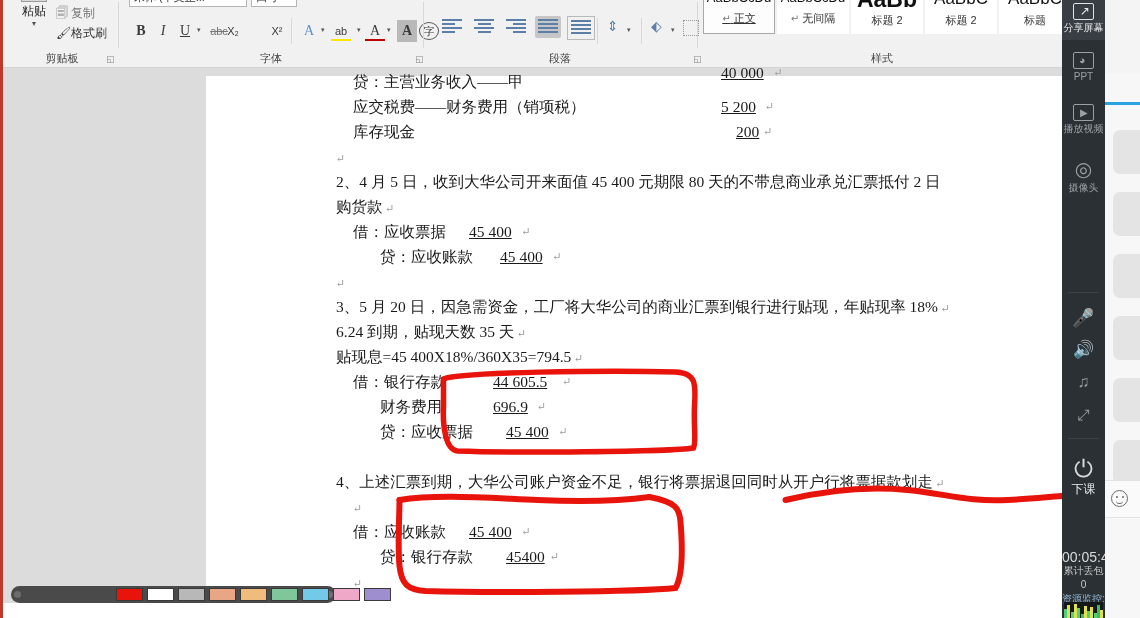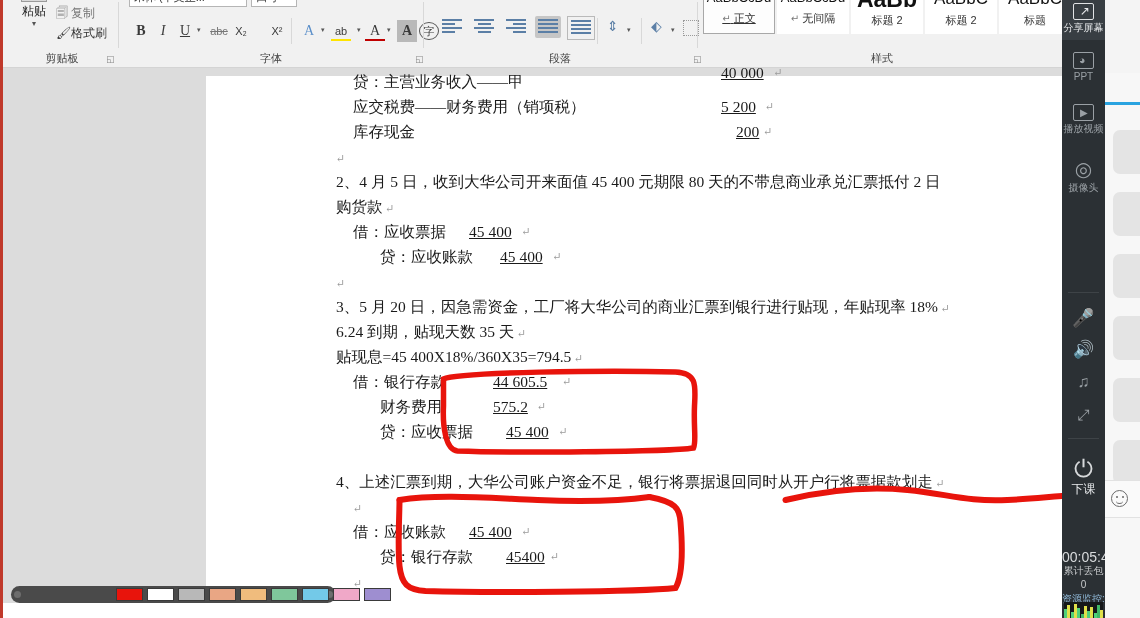--- a/index.html
+++ b/index.html
@@ -249,21 +249,21 @@
       <div class="rb-sep" style="left:115px;"></div>
 
       <div class="rb-group" id="grp-font">
         <div id="font-name-box">宋体 (中文正...</div>
         <div id="font-size-box">四号</div>
         <div class="fbtn" style="left:10px; font-weight:bold; font-family:'Liberation Serif',serif;">B</div>
         <div class="fbtn" style="left:32px; font-style:italic; font-family:'Liberation Serif',serif;">I</div>
         <div class="fbtn" style="left:54px; text-decoration:underline; font-family:'Liberation Serif',serif;">U</div>
         <div class="fcaret" style="left:76px;">▾</div>
         <div class="fbtn small" style="left:88px; text-decoration:line-through; color:#777;">abc</div>
-        <div class="fbtn small" style="left:110px;">X₂</div>
+        <div class="fbtn small" style="left:102px;">X₂</div>
         <div class="fbtn small" style="left:146px;">X²</div>
         <div class="rb-sep" style="left:170px; top:18px; height:26px;"></div>
         <div class="fbtn" style="left:178px; color:#5b8fc9; font-family:'Liberation Serif',serif;">A</div>
         <div class="fcaret" style="left:200px;">▾</div>
         <div class="fbtn small" style="left:210px;">
           <span>ab</span>
           <span class="ulbar" style="background:#ffe400;"></span>
         </div>
         <div class="fcaret" style="left:236px;">▾</div>
         <div class="fbtn" style="left:244px; font-family:'Liberation Serif',serif;">
@@ -369,21 +369,21 @@
             <div class="dline " style="position: relative;"><span></span><span class="pmark"> ↵</span></div>
             <div class="dline " style="position: relative;"><span>2、4 月 5 日，收到大华公司开来面值 45 400 元期限 80 天的不带息商业承兑汇票抵付 2 日</span></div>
             <div class="dline " style="position: relative;"><span>购货款</span><span class="pmark"> ↵</span></div>
             <div class="dline indent2" style="position: relative;"><span>借：应收票据</span><span class="amt" style="left: 133px;">45 400</span><span class="pmark" style="position: absolute; left: 185.4px;"> ↵</span></div>
             <div class="dline indent3" style="position: relative;"><span>贷：应收账款</span><span class="amt" style="left: 164px;">45 400</span><span class="pmark" style="position: absolute; left: 216.4px;"> ↵</span></div>
             <div class="dline " style="position: relative;"><span></span><span class="pmark"> ↵</span></div>
             <div class="dline " style="position: relative;"><span>3、5 月 20 日，因急需资金，工厂将大华公司的商业汇票到银行进行贴现，年贴现率 18%</span><span class="pmark"> ↵</span></div>
             <div class="dline " style="position: relative;"><span>6.24 到期，贴现天数 35 天</span><span class="pmark"> ↵</span></div>
             <div class="dline " style="position: relative;"><span>贴现息=45 400X18%/360X35=794.5</span><span class="pmark"> ↵</span></div>
             <div class="dline indent2" style="position: relative;"><span>借：银行存款</span><span class="amt" style="left: 157px;">44 605.5</span><span class="pmark" style="position: absolute; left: 226.2px;"> ↵</span></div>
-            <div class="dline indent3" style="position: relative;"><span>财务费用</span><span class="amt" style="left: 157px;">575.2</span><span class="pmark" style="position: absolute; left: 201px;"> ↵</span></div>
+            <div class="dline indent3" style="position: relative;"><span>财务费用</span><span class="amt" style="left: 157px;">696.9</span><span class="pmark" style="position: absolute; left: 201px;"> ↵</span></div>
             <div class="dline indent3" style="position: relative;"><span>贷：应收票据</span><span class="amt" style="left: 170px;">45 400</span><span class="pmark" style="position: absolute; left: 222.4px;"> ↵</span></div>
             <div class="dline " style="position: relative;"><span></span></div>
             <div class="dline " style="position: relative;"><span>4、上述汇票到期，大华公司账户资金不足，银行将票据退回同时从开户行将票据款划走</span><span class="pmark"> ↵</span></div>
             <div class="dline indent2" style="position: relative;"><span></span><span class="pmark"> ↵</span></div>
             <div class="dline indent2" style="position: relative;"><span>借：应收账款</span><span class="amt" style="left: 133px;">45 400</span><span class="pmark" style="position: absolute; left: 185.4px;"> ↵</span></div>
             <div class="dline indent3" style="position: relative;"><span>贷：银行存款</span><span class="amt" style="left: 170px;">45400</span><span class="pmark" style="position: absolute; left: 214px;"> ↵</span></div>
             <div class="dline indent2" style="position: relative;"><span></span><span class="pmark"> ↵</span></div>
           </div>
 
         <svg id="annotations" width="859" height="535" viewBox="0 0 859 535">

